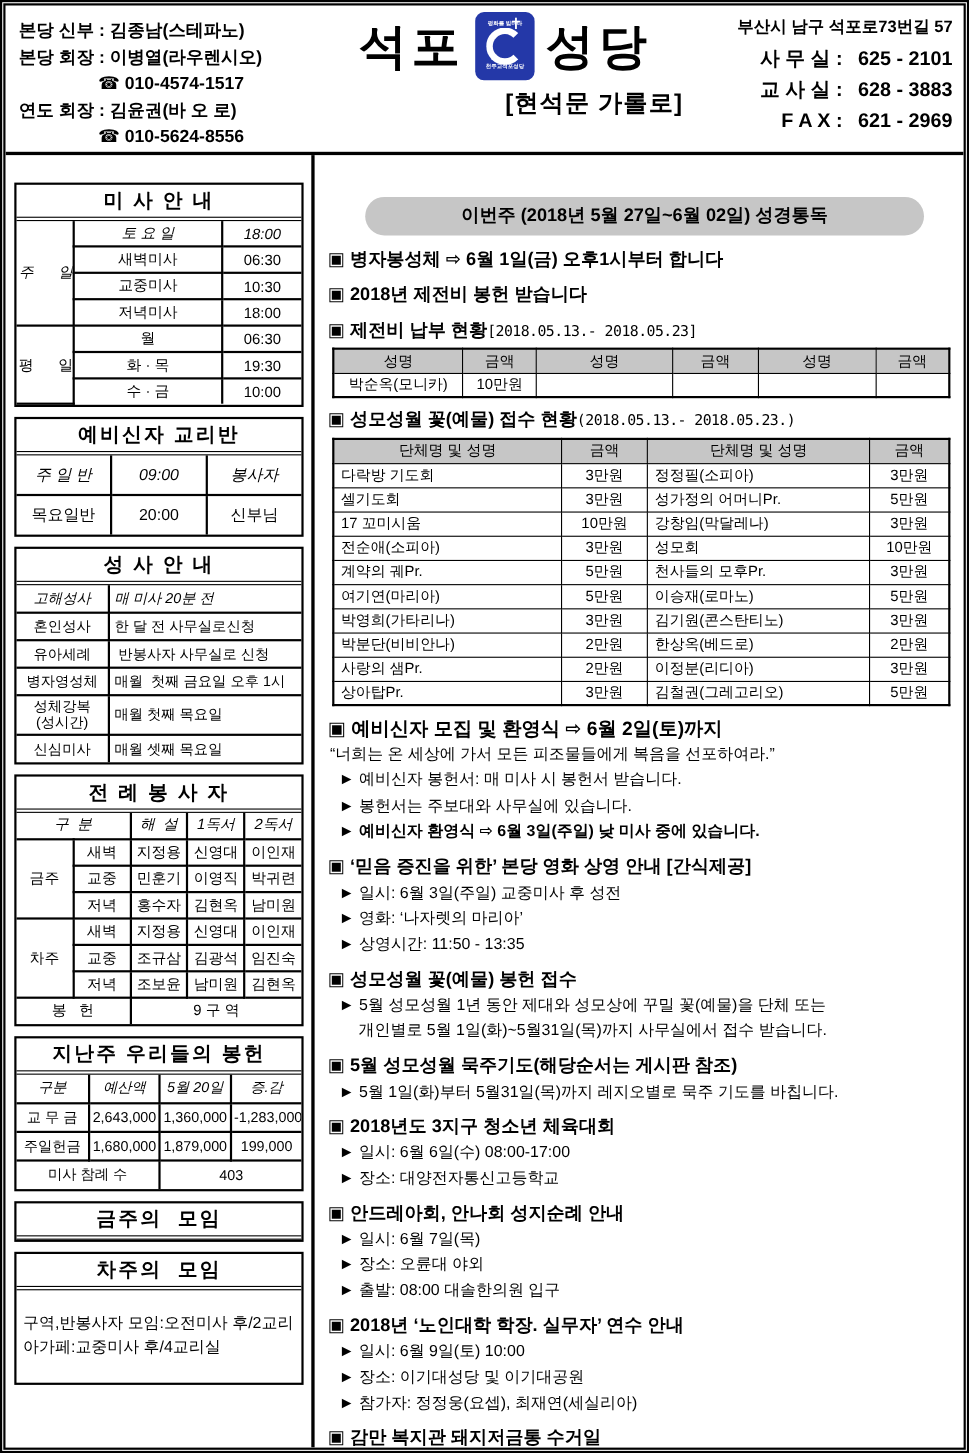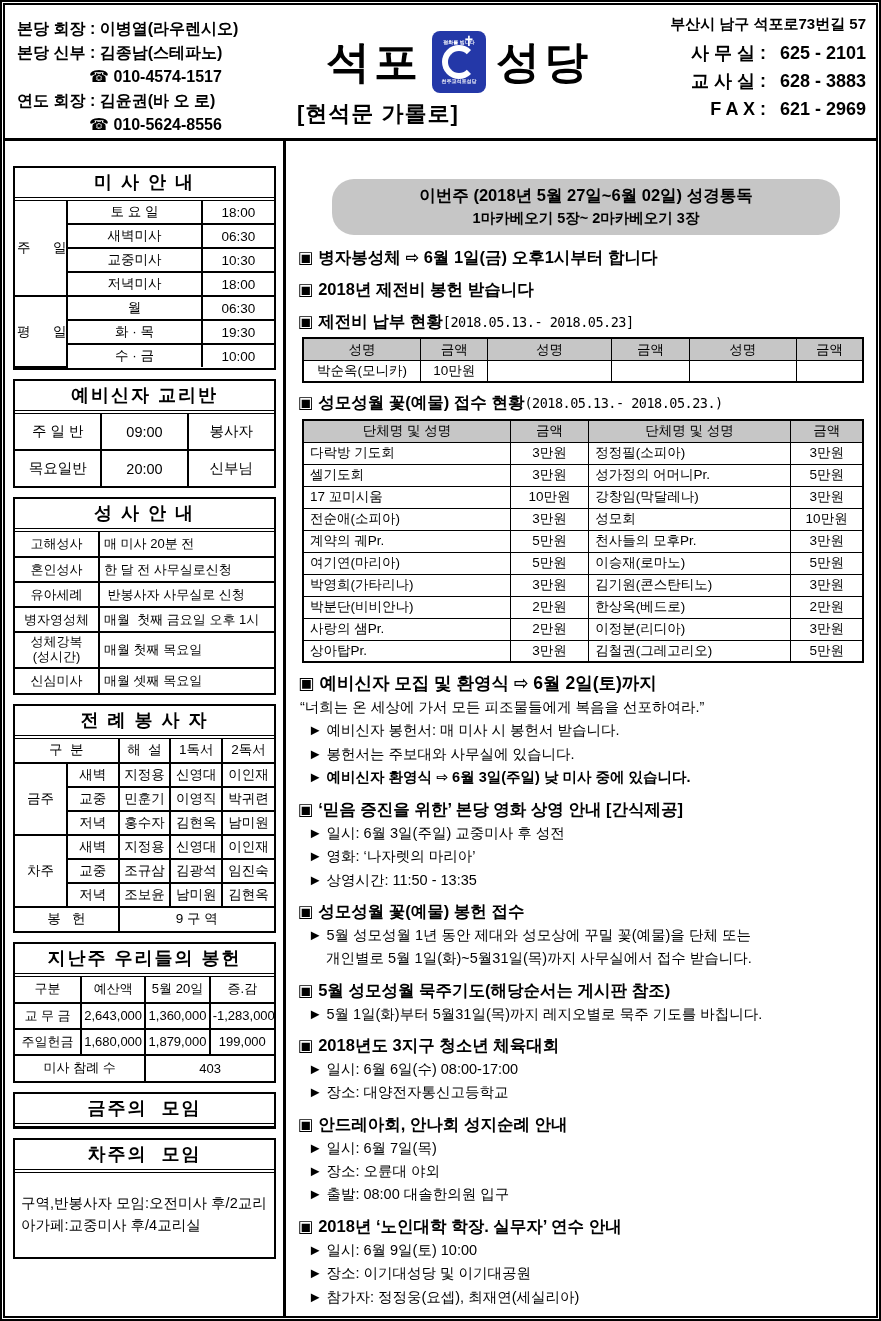--- a/index.html
+++ b/index.html
@@ -5,21 +5,21 @@
   * { margin:0; padding:0; box-sizing:border-box; }
   html,body { background:#fff; }
   body { width:881px; height:1321px; font-family:"Liberation Sans","DejaVu Sans",sans-serif; color:#000; }
   .page { width:881px; height:1321px; border:2px solid #000; padding:1px; }
   .inner { width:100%; height:100%; border:2px solid #000; display:flex; flex-direction:column; overflow:hidden; }
 
   
   .hdr { display:flex; border-bottom:3px solid #000; height:136px; flex:0 0 auto; }
   .hdr-left { width:292px; padding:12px 4px 4px 12px; font-weight:bold; font-size:16px; line-height:1.5; }
   .hdr-left .indent { padding-left:72px; }
-  .hdr-center { flex:1; text-align:left; padding-top:26px; }
+  .hdr-center { flex:1; text-align:right; padding-top:6px; }
   .church-name { display:flex; align-items:center; justify-content:center; gap:10px; font-size:44px; font-weight:bold; letter-spacing:4px; }
   .logo { width:54px; height:62px; background:#2438a8; border-radius:8px; position:relative; color:#fff; display:flex; flex-direction:column; align-items:center; justify-content:center; }
   .logo .swirl { width:34px; height:34px; border:6px solid #fff; border-radius:50%; border-right-color:transparent; position:relative; }
   .logo .cross { position:absolute; top:2px; right:7px; font-size:14px; font-weight:bold; color:#fff; }
   .logo .logo-txt { font-size:5px; line-height:1.1; letter-spacing:0; }
   .vicar { font-size:22px; font-weight:bold; margin-top:6px; letter-spacing:1px; }
   .hdr-right { width:255px; padding:10px 10px 0 0; font-weight:bold; }
   .hdr-right .addr { font-size:15px; text-align:right; margin-bottom:6px; white-space:pre; }
   .hdr-right .tel-line { display:flex; justify-content:flex-end; gap:14px; font-size:18px; line-height:1.55; white-space:pre; }
 
@@ -27,21 +27,21 @@
   .bd { display:flex; flex:1; min-height:0; }
   .col-left { width:281px; border-right:3px solid #000; padding:25px 7px 4px 8px; flex:0 0 auto; }
   .col-right { flex:1; padding:8px 10px 4px 12px; min-width:0;margin-top:28px; }
 
   
   .panel { border:2px solid #000; margin-bottom:9px; background:#fff; }
   .panel-title { text-align:center; font-weight:bold; font-size:18px; letter-spacing:2px; padding:2px 0 3px; border-bottom:4px double #000; white-space:pre; }
   .tbl { width:100%; border-collapse:collapse; font-size:13.5px; table-layout:fixed; }
   .tbl td { border:2px solid #000; text-align:center; padding:2px 2px; white-space:pre; overflow:hidden; }
   .tbl tr td:first-child { border-left:none; } .tbl tr td:last-child { border-right:none; }
-  .tbl tr:first-child td { border-top:none; } .tbl tr:last-child td { border-bottom:none; }
+  .tbl tr:first-child td { border-top:none;font-style:italic; } .tbl tr:last-child td { border-bottom:none; }
   .mass td { height:23px; }
   .mass .c1 { width:52px; } .mass .c3 { width:72px; }
   .cat td { height:36px; font-size:14.5px; }
   .sac td { height:25px; font-size:13px; }
   .sac .c1 { width:84px; }
   .sac .desc { text-align:left; padding-left:4px; }
   .sac .two { line-height:1.15; }
   .lit td { height:24px; font-size:13.5px; }
   .lit .wk { width:20px; word-break:break-all; white-space:normal; line-height:1.3; }
   .lit .c2 { width:42px; }
@@ -71,22 +71,22 @@
   .flw .hc1{width:37%;} .flw .hc2{width:14%;} .flw .hc3{width:36%;} .flw .hc4{width:13%;}
 </style>
 </head>
 <body>
 
 <div class="page">
 <div class="inner">
 
   <div class="hdr">
     <div class="hdr-left">
+      <div>본당 신부 : 김종남(스테파노)</div>
       <div>본당 회장 : 이병열(라우렌시오)</div>
-      <div>본당 신부 : 김종남(스테파노)</div>
       <div class="indent">☎ 010-4574-1517</div>
       <div>연도 회장 : 김윤권(바 오 로)</div>
       <div class="indent">☎ 010-5624-8556</div>
     </div>
     <div class="hdr-center">
       <div class="church-name">
         <span>석포</span>
         <span class="logo">
           <span class="cross">✝</span>
           <span class="logo-txt">평화를 빕니다</span>
@@ -303,21 +303,20 @@
           <div>아가페:교중미사  후/4교리실</div>
         </div>
       </div>
 
     </div>
 
     <div class="col-right">
 
       <div class="scripture-box">
         <div class="l1">이번주 (2018년 5월 27일~6월 02일) 성경통독</div>
-        <div class="l2">1마카베오기 5장~ 2마카베오기 3장</div>
       </div>
 
       <div class="sec">
         <div class="sec-title">▣ 병자봉성체 ⇨ 6월 1일(금) 오후1시부터 합니다</div>
       </div>
       <div class="sec">
         <div class="sec-title">▣ 2018년 제전비 봉헌 받습니다</div>
       </div>
 
       <div class="sec">

